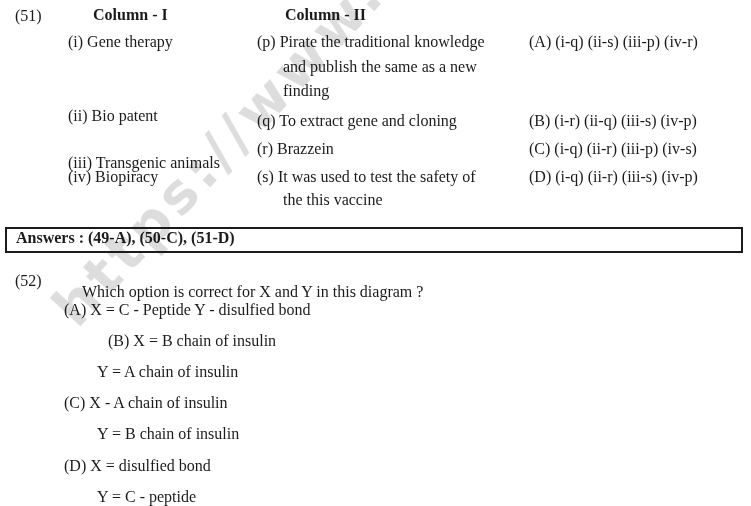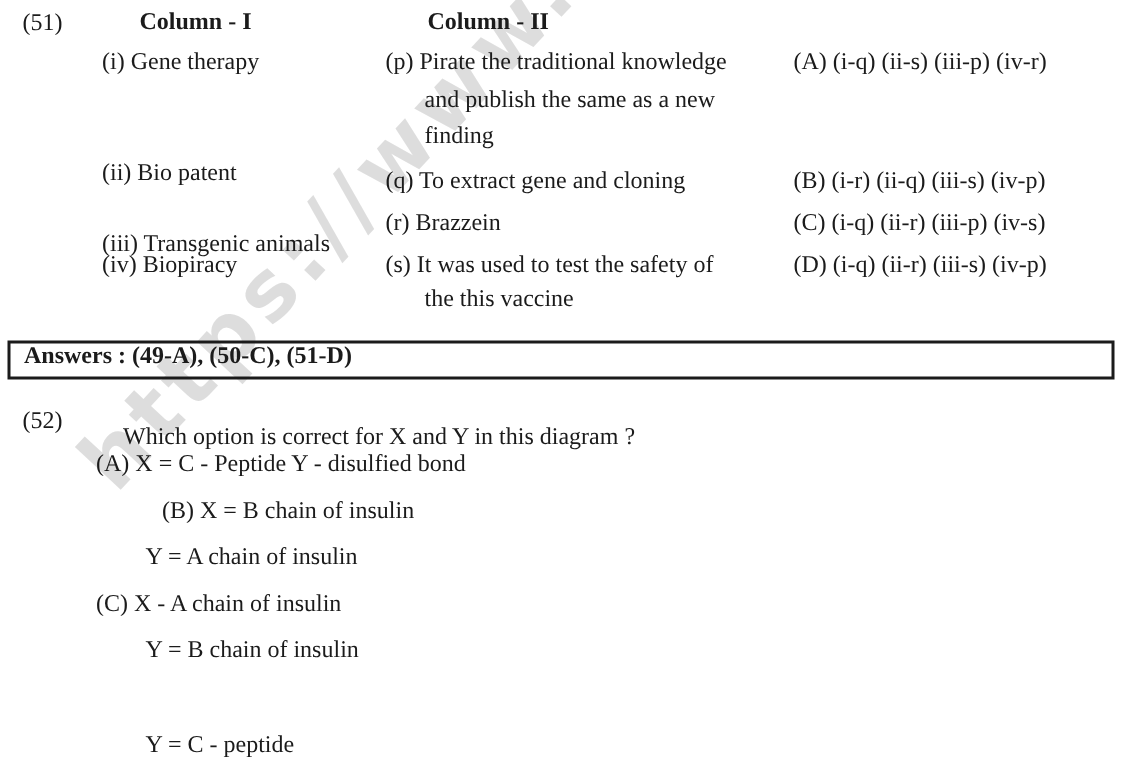--- a/index.html
+++ b/index.html
@@ -95,15 +95,16 @@
   </div>
 
   <span class="t" style="left:15px; top:271px;">(52)</span>
   <span class="t" style="left:70px; top:282px;margin-left:12px;">Which option is correct for X and Y in this diagram ?</span>
 
   <span class="t" style="left:64px; top:300px;">(A) X = C - Peptide Y - disulfied bond</span>
   <span class="t" style="left:64px; top:331px;margin-left:44px;">(B) X = B chain of insulin</span>
   <span class="t" style="left:97px; top:362px;">Y = A chain of insulin</span>
   <span class="t" style="left:64px; top:393px;">(C) X - A chain of insulin</span>
   <span class="t" style="left:97px; top:424px;">Y = B chain of insulin</span>
+  <span class="t" style="left:64px; top:456px;">(D) X = disulfied bond</span>
   <span class="t" style="left:97px; top:487px;">Y = C - peptide</span>
 
 </div>
 
 </body></html>

